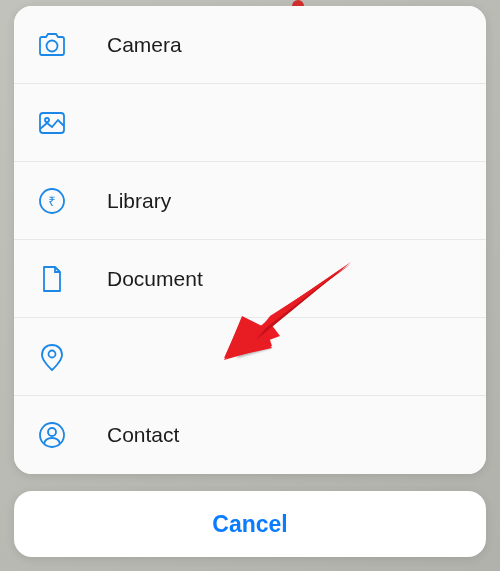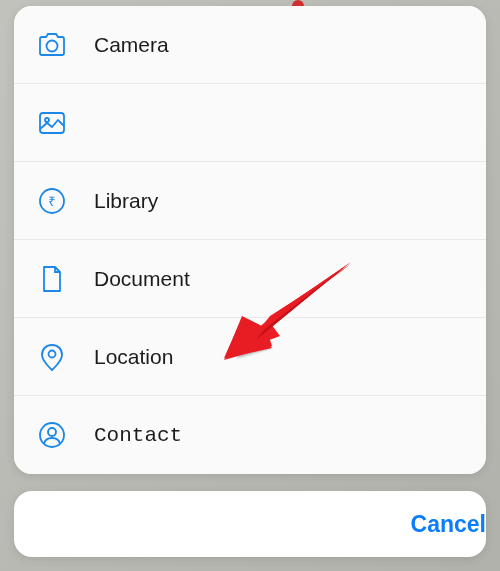--- a/index.html
+++ b/index.html
@@ -37,22 +37,23 @@
       box-shadow: 0 2px 10px rgba(0,0,0,0.1);
     }
     .menu-item {
       display: flex;
       align-items: center;
       height: 78px;
       padding: 0 20px;
       border-bottom: 1px solid #e8e8e8;
       background: #fafafa;
       cursor: pointer;
+      gap: 13px;
     }
-    .menu-item:last-child { border-bottom: none; font-family: Liberation Mono, monospace; }
+    .menu-item:last-child { border-bottom: none; }
     .icon-wrap {
       width: 36px;
       height: 36px;
       display: flex;
       align-items: center;
       justify-content: center;
       margin-right: 24px;
     }
     .icon-wrap svg { width: 32px; height: 32px; }
     .item-label {
@@ -63,21 +64,21 @@
     .cancel-bar {
       position: absolute;
       left: 14px;
       right: 14px;
       bottom: 14px;
       height: 66px;
       background: #ffffff;
       border-radius: 18px;
       display: flex;
       align-items: center;
-      justify-content: flex-end;
+      justify-content: center;
       box-shadow: 0 2px 10px rgba(0,0,0,0.1);
       cursor: pointer;
     }
     .cancel-label {
       font-size: 23px;
       color: #0a7cff;
       font-weight: 600;
     }
     .arrow {
       position: absolute;
@@ -136,21 +137,20 @@
     <span class="item-label">Document</span>
   </div>
 
   <div class="menu-item">
     <span class="icon-wrap">
       <svg viewBox="0 0 32 32" fill="none" stroke="#1b87e6" stroke-width="1.8">
         <path d="M16 4 C10 4 6 8 6 14 C6 20 16 29 16 29 C16 29 26 20 26 14 C26 8 22 4 16 4 Z"></path>
         <circle cx="16" cy="13" r="3.5"></circle>
       </svg>
     </span>
-    <span class="item-label">Location</span>
   </div>
 
   <div class="menu-item">
     <span class="icon-wrap">
       <svg viewBox="0 0 32 32" fill="none" stroke="#1b87e6" stroke-width="1.8">
         <circle cx="16" cy="16" r="12"></circle>
         <circle cx="16" cy="13" r="4"></circle>
         <path d="M8 25 C9 20 13 19 16 19 C19 19 23 20 24 25"></path>
       </svg>
     </span>

